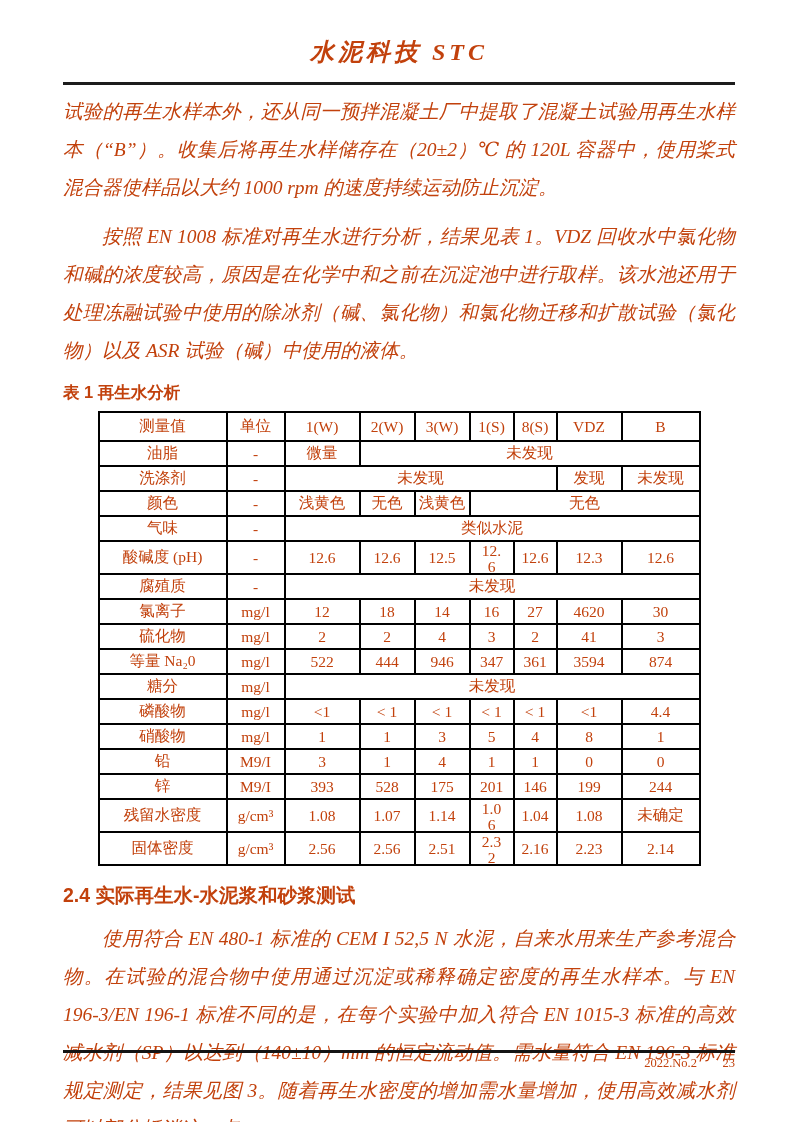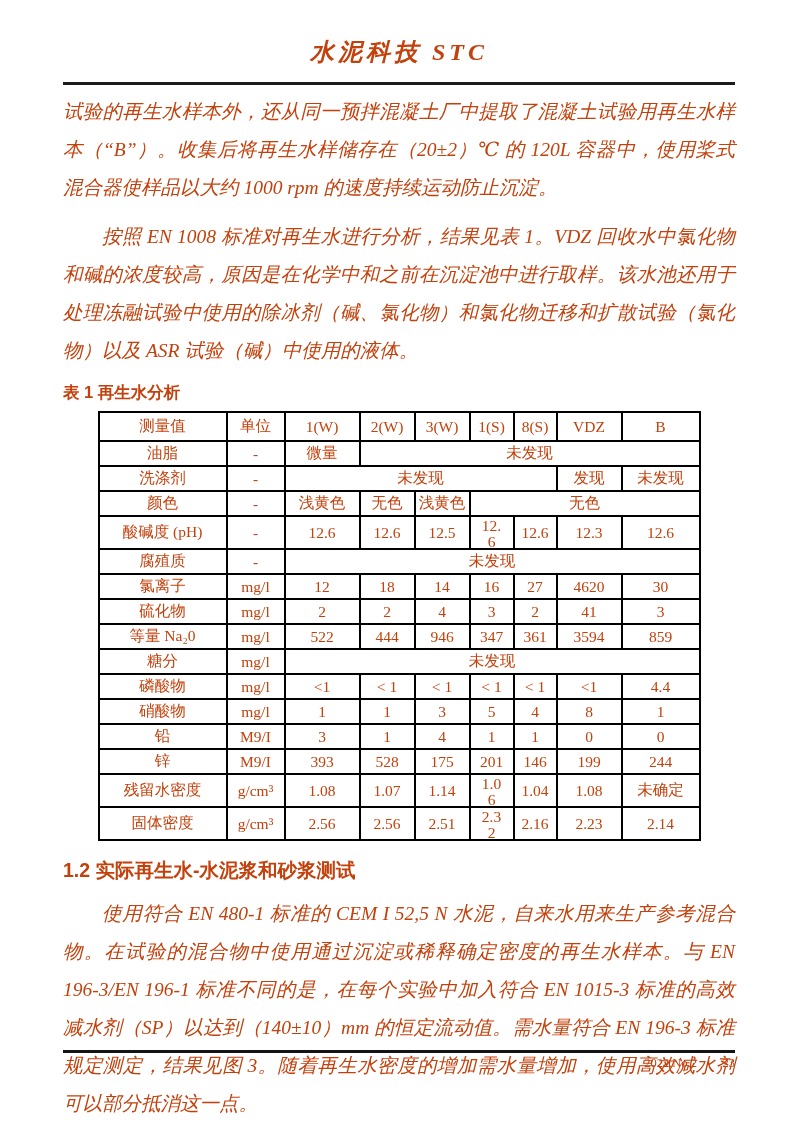--- a/index.html
+++ b/index.html
@@ -114,20 +114,25 @@
         </tr>
         <tr>
           <td>颜色</td>
           <td>-</td>
           <td>浅黄色</td>
           <td>无色</td>
           <td>浅黄色</td>
           <td colspan="4">无色</td>
         </tr>
         <tr>
+          <td>气味</td>
+          <td>-</td>
+          <td colspan="7">类似水泥</td>
+        </tr>
+        <tr>
           <td>酸碱度 (pH)</td>
           <td>-</td>
           <td>12.6</td>
           <td>12.6</td>
           <td>12.5</td>
           <td><span class="wrap">12.6</span></td>
           <td>12.6</td>
           <td>12.3</td>
           <td>12.6</td>
         </tr>
@@ -160,21 +165,21 @@
         </tr>
         <tr>
           <td>等量 Na₂0</td>
           <td>mg/l</td>
           <td>522</td>
           <td>444</td>
           <td>946</td>
           <td>347</td>
           <td>361</td>
           <td>3594</td>
-          <td>859</td>
+          <td>874</td>
         </tr>
         <tr>
           <td>糖分</td>
           <td>mg/l</td>
           <td colspan="7">未发现</td>
         </tr>
         <tr>
           <td>磷酸物</td>
           <td>mg/l</td>
           <td>&lt;1</td>
@@ -236,21 +241,21 @@
           <td>2.56</td>
           <td>2.51</td>
           <td><span class="wrap">2.32</span></td>
           <td>2.16</td>
           <td>2.23</td>
           <td>2.14</td>
         </tr>
       </tbody>
     </table>
 
-    <div class="heading">1.2 实际再生水-水泥浆和砂浆测试</div>
+    <div class="heading">2.4 实际再生水-水泥浆和砂浆测试</div>
     <p class="body indent">使用符合 EN 480-1 标准的 CEM I 52,5 N 水泥，自来水用来生产参考混合物。在试验的混合物中使用通过沉淀或稀释确定密度的再生水样本。与 EN 196-3/EN 196-1 标准不同的是，在每个实验中加入符合 EN 1015-3 标准的高效减水剂（SP）以达到（140±10）mm 的恒定流动值。需水量符合 EN 196-3 标准规定测定，结果见图 3。随着再生水密度的增加需水量增加，使用高效减水剂可以部分抵消这一点。</p>
 
   </div>
 
   <div class="footer">
     <hr class="footer-rule">
     <div class="footer-row">
       <span class="page-num">23</span>
       <span class="issue">2022.No.2</span>
     </div>

